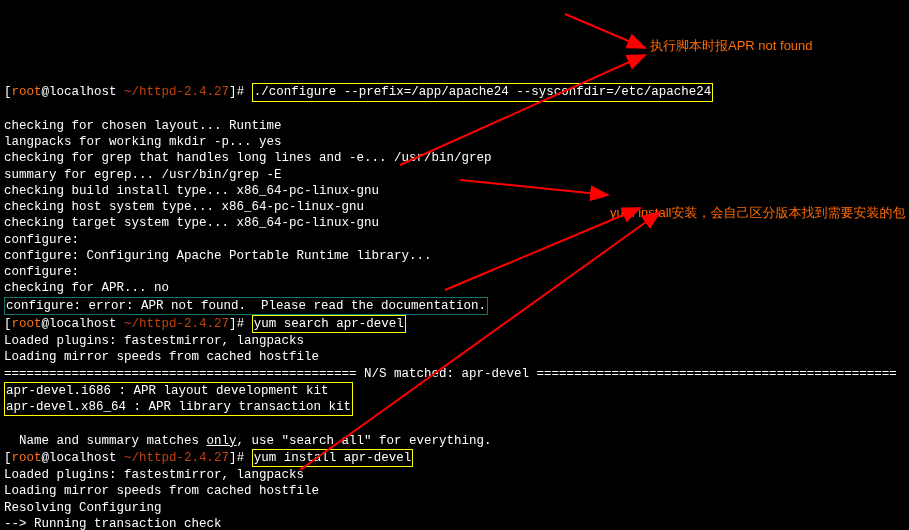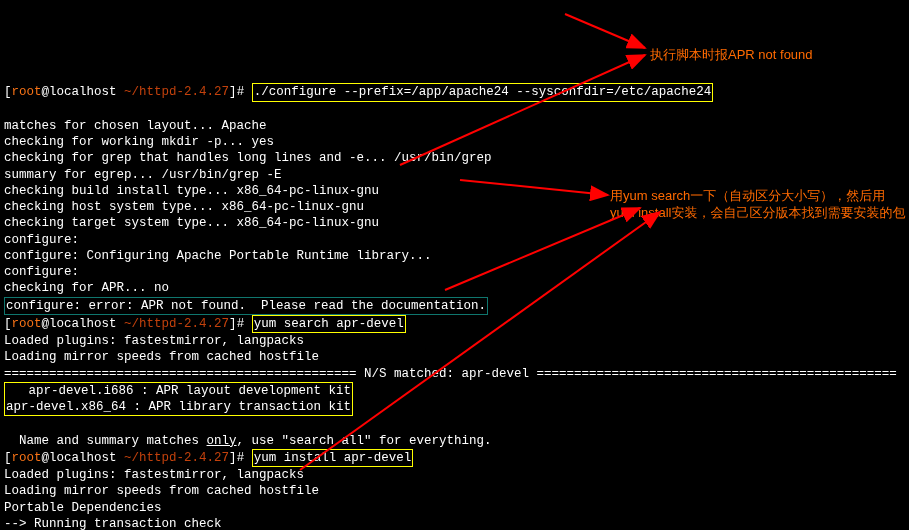--- a/index.html
+++ b/index.html
@@ -12,21 +12,21 @@
     width: 909px;
     height: 530px;
     overflow: hidden;
     position: relative;
     white-space: pre;
   }
   .term { padding: 2px 4px; }
   .cyan { color: #f97316; }
   .yellow { color: #c2410c; }
   .bold { font-weight: normal; }
-  .box-yellow { border: 1px solid #ffff00; display: inline-block; padding: 0 1px; text-align: right; }
+  .box-yellow { border: 1px solid #ffff00; display: inline-block; padding: 0 1px; }
   .box-white { border: 1px solid #0f766e; display: inline-block; padding: 0 1px; }
   .annotation {
     position: absolute;
     color: #ff6a00;
     font-family: sans-serif;
     font-size: 13px;
     font-weight: normal;
     white-space: normal;
   }
   svg.arrows {
@@ -37,22 +37,22 @@
   }
 </style>
 </head>
 <body>
 
 
 
 <div class="term">
 <span>[<span class="cyan">root</span>@<span>localhost</span> <span class="yellow">~/httpd-2.4.27</span>]<span>#</span> </span><span class="box-yellow"><span>./configure --prefix=/app/apache24 --sysconfdir=/etc/apache24</span></span>
 <div>
-<span>matches for chosen layout... Apache</span>
-<span>checking for working mkdir -p... yes</span>
+<span>checking for chosen layout... Runtime</span>
+<span>langpacks for working mkdir -p... yes</span>
 <span>checking for grep that handles long lines and -e... /usr/bin/grep</span>
 <span>summary for egrep... /usr/bin/grep -E</span>
 <span>checking build install type... x86_64-pc-linux-gnu</span>
 <span>checking host system type... x86_64-pc-linux-gnu</span>
 <span>checking target system type... x86_64-pc-linux-gnu</span>
 <span>configure:</span>
 <span>configure: Configuring Apache Portable Runtime library...</span>
 <span>configure:</span>
 <span>checking for APR... no</span>
 </div><span class="box-white"><span>configure: error: APR not found.  Please read the documentation.</span></span>
@@ -60,35 +60,35 @@
 <span>Loaded plugins: fastestmirror, langpacks</span>
 <span>Loading mirror speeds from cached hostfile</span>
 <span>=============================================== N/S matched: apr-devel ================================================</span>
 <span class="box-yellow"><span>apr-devel.i686 : APR layout development kit</span>
 <span>apr-devel.x86_64 : APR library transaction kit</span></span>
 
 <span>  Name and summary matches </span><span class="bold" style="text-decoration:underline">only</span><span>, use "search all" for everything.</span>
 <span>[<span class="cyan">root</span>@<span>localhost</span> <span class="yellow">~/httpd-2.4.27</span>]<span>#</span> </span><span class="box-yellow"><span>yum install apr-devel</span></span>
 <span>Loaded plugins: fastestmirror, langpacks</span>
 <span>Loading mirror speeds from cached hostfile</span>
-<span>Portable Dependencies</span>
+<span>Resolving Configuring</span>
 <span>--&gt; Running transaction check</span>
 
 
 
 
 
 
 
 
 
 </div>
 
-<div class="annotation" style="top:47px;left:650px">执行脚本时报APR not found</div>
-<div class="annotation" style="top:188px;left:610px;width:300px"><span>用yum search一下（自动区分大小写），然后用</span><br><span>yum install安装，会自己区分版本找到需要安装的包</span></div>
+<div class="annotation" style="top:38px;left:650px">执行脚本时报APR not found</div>
+<div class="annotation" style="top:188px;left:610px;width:300px"><br><span>yum install安装，会自己区分版本找到需要安装的包</span></div>
 
 <svg class="arrows">
   <defs>
     <marker id="arrowhead" markerWidth="10" markerHeight="8" refX="9" refY="4" orient="auto">
       <polygon points="0 0, 10 4, 0 8" fill="#ff0000"></polygon>
     </marker>
   </defs>
   <line x1="565" y1="14" x2="645" y2="48" stroke="#ff0000" stroke-width="2" marker-end="url(#arrowhead)"></line>
   <line x1="400" y1="165" x2="645" y2="55" stroke="#ff0000" stroke-width="2" marker-end="url(#arrowhead)"></line>
   <line x1="460" y1="180" x2="608" y2="195" stroke="#ff0000" stroke-width="2" marker-end="url(#arrowhead)"></line>

